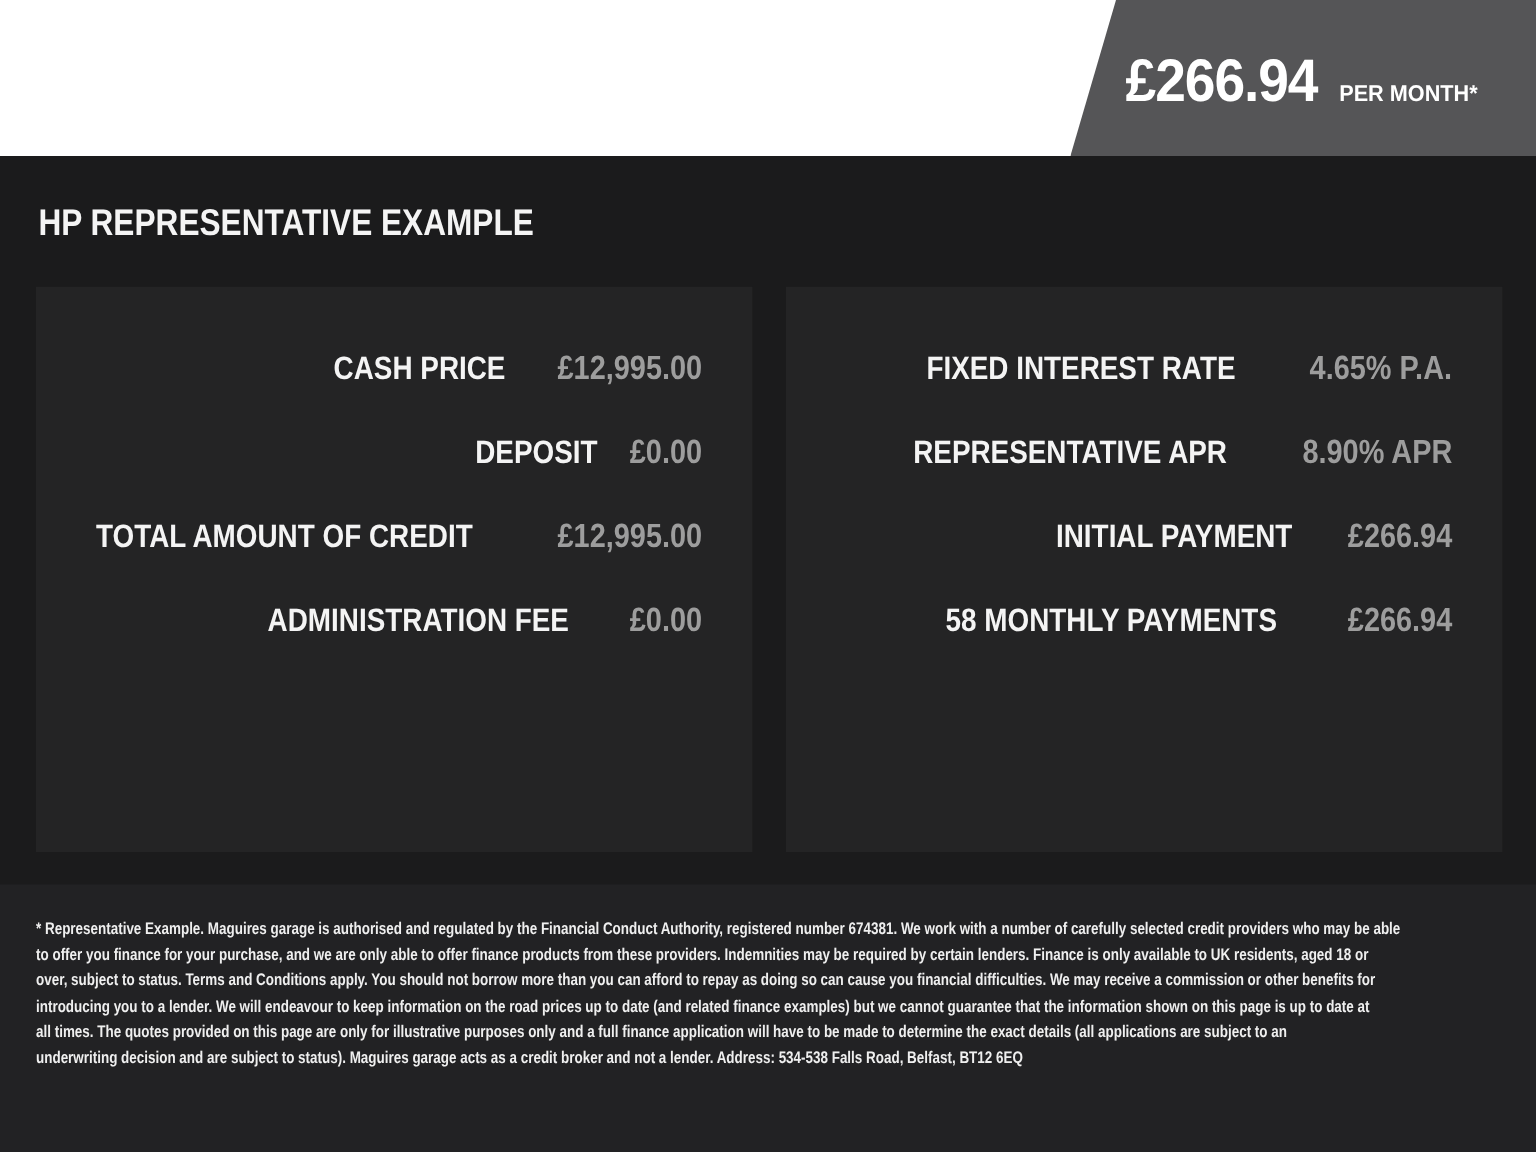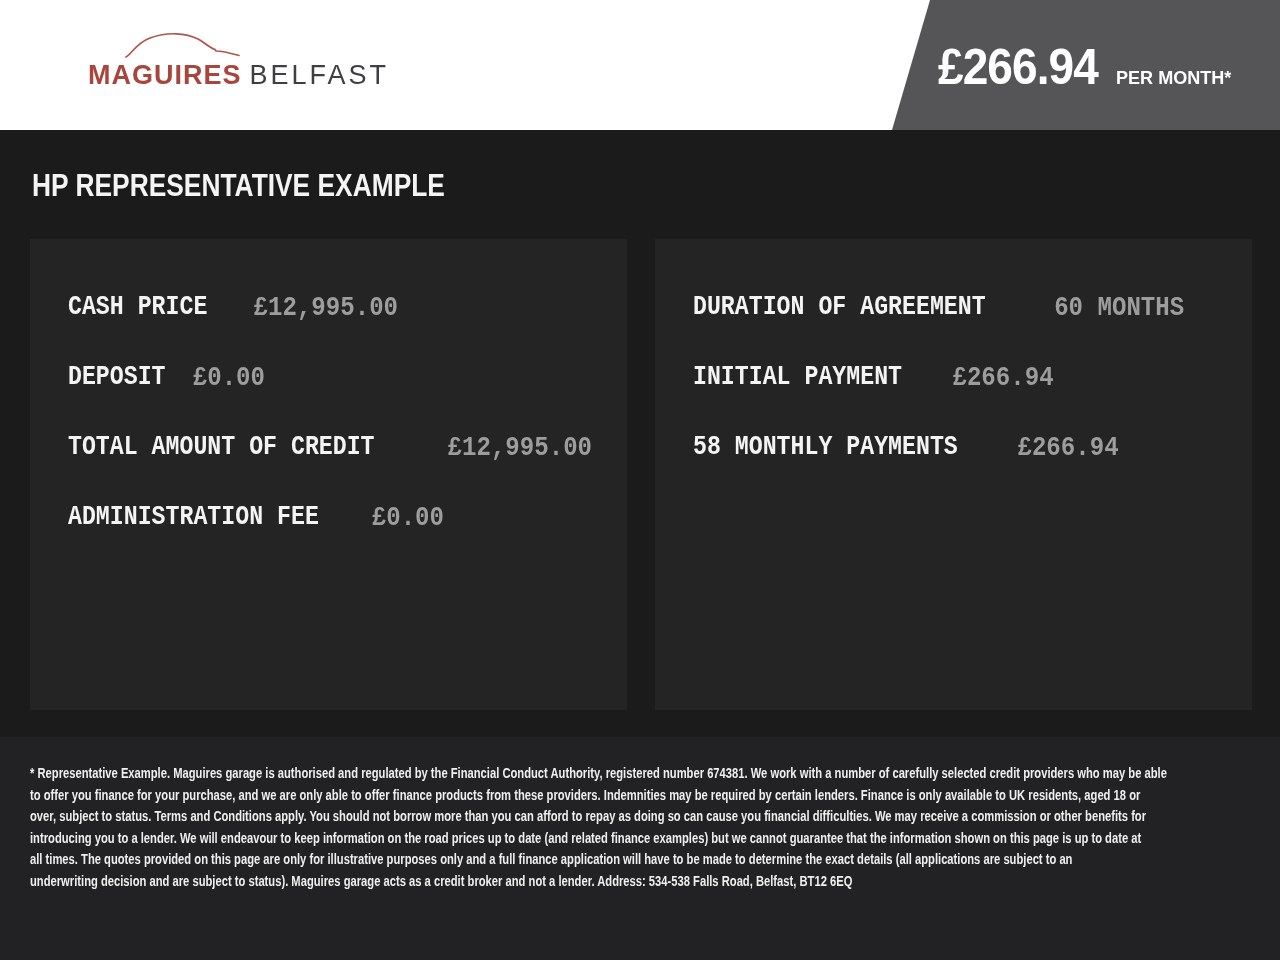--- a/index.html
+++ b/index.html
@@ -35,46 +35,38 @@
   
   .page-title{position:absolute;left:32px;top:168px;color:var(--label-text);
               font-size:31px;font-weight:bold;white-space:nowrap;
               transform:scaleX(.85);transform-origin:left center;letter-spacing:0;}
 
   
   .panel{position:absolute;top:239px;width:597px;height:471px;background:var(--panel-bg);
          padding:33px 42px 0 38px;}
   .panel-left{left:30px;}
   .panel-right{left:655px;}
-  .finance-row{height:70px;display:flex;justify-content:flex-start;align-items:center;font-family:Liberation Mono, monospace;}
+  .finance-row{height:70px;display:flex;justify-content:flex-end;align-items:center;}
   .finance-row .label{color:var(--label-text);font-size:27px;font-weight:bold;white-space:nowrap;
                       transform:scaleX(.86);transform-origin:left center;}
   .finance-row .value{color:var(--value-text);font-size:28px;font-weight:bold;white-space:nowrap;
                       transform:scaleX(.86);transform-origin:right center;}
 
   
   .disclaimer{position:absolute;left:0;top:737px;width:1280px;height:223px;background:var(--footer-bg);
               padding:26px 0 0 30px;}
   .disclaimer-line{color:#efefef;font-size:14px;font-weight:bold;line-height:21.5px;white-space:nowrap;
                    transform:scaleX(.8);transform-origin:left center;}
 </style>
 </head>
 <body>
 
 <div class="stage">
 
   <div class="header">
-    <div class="logo">
-      <svg class="logo-car" width="118" height="30" viewBox="0 0 118 30">
-        <path d="M2 27 C 8 24, 12 13, 26 8 C 44 1.5, 62 3, 74 9 C 80 12, 84 17, 91 19.5 L 92 21 C 99 21, 106 23, 115 25.5" fill="none" stroke="#b0544a" stroke-width="1.7" stroke-linecap="round"></path>
-      </svg>
-      <div class="logo-text">
-        <span class="logo-brand">MAGUIRES</span><span class="logo-city">BELFAST</span>
-      </div>
-    </div>
 
     <div class="banner">
       <span class="banner-amount">£266.94</span>
       <span class="banner-period">PER MONTH*</span>
     </div>
   </div>
 
   <div class="page-title">HP REPRESENTATIVE EXAMPLE</div>
 
   <div class="panel panel-left">
@@ -90,22 +82,26 @@
         <span class="label">TOTAL AMOUNT OF CREDIT</span>
         <span class="value">£12,995.00</span>
       </div>
       <div class="finance-row">
         <span class="label">ADMINISTRATION FEE</span>
         <span class="value">£0.00</span>
       </div>
     </div>
   <div class="panel panel-right">
       <div class="finance-row">
-        <span class="label">DURATION OF AGREEMENT</span>
-        <span class="value">60 MONTHS</span>
+        <span class="label">FIXED INTEREST RATE</span>
+        <span class="value">4.65% P.A.</span>
+      </div>
+      <div class="finance-row">
+        <span class="label">REPRESENTATIVE APR</span>
+        <span class="value">8.90% APR</span>
       </div>
       <div class="finance-row">
         <span class="label">INITIAL PAYMENT</span>
         <span class="value">£266.94</span>
       </div>
       <div class="finance-row">
         <span class="label">58 MONTHLY PAYMENTS</span>
         <span class="value">£266.94</span>
       </div>
     </div>

